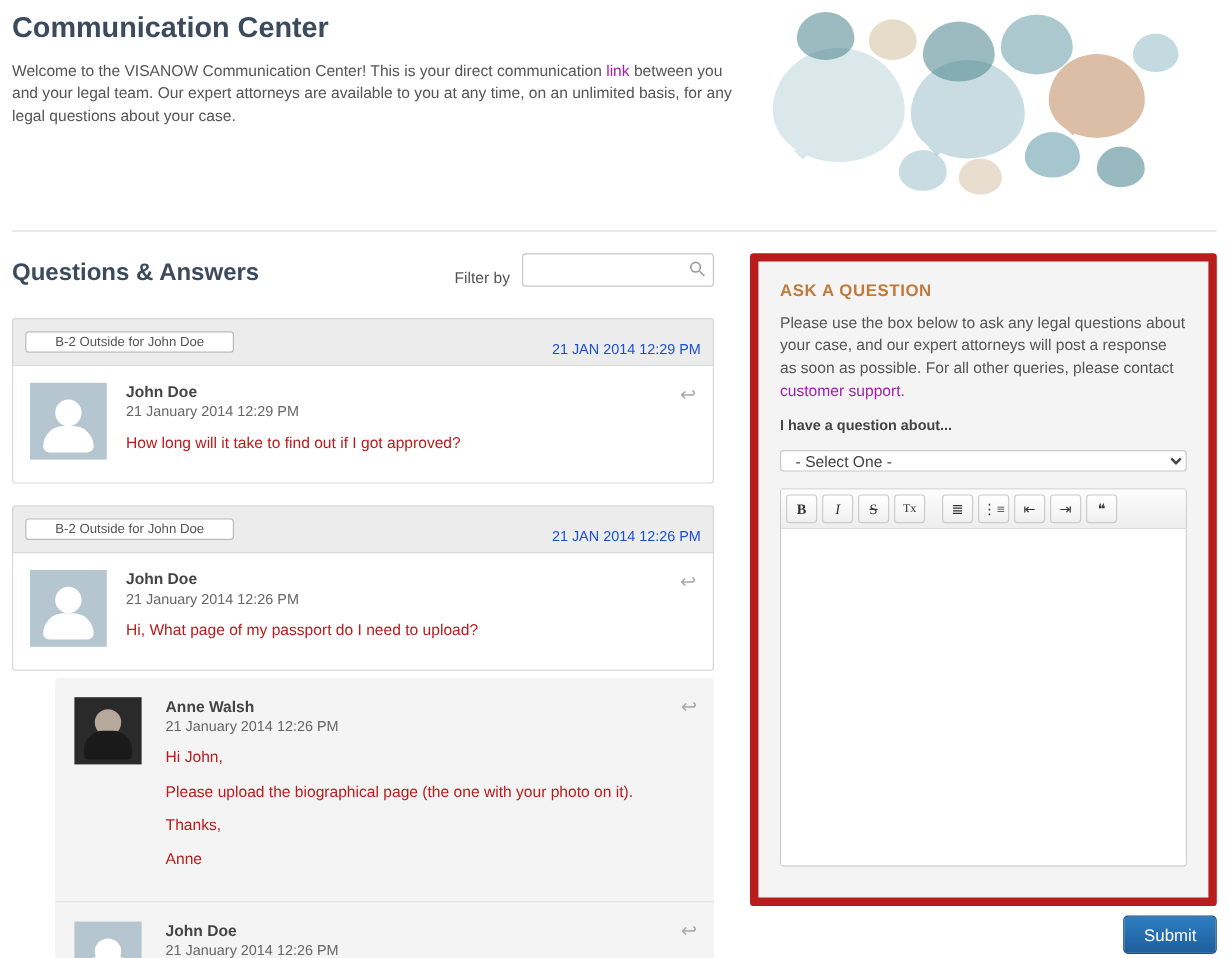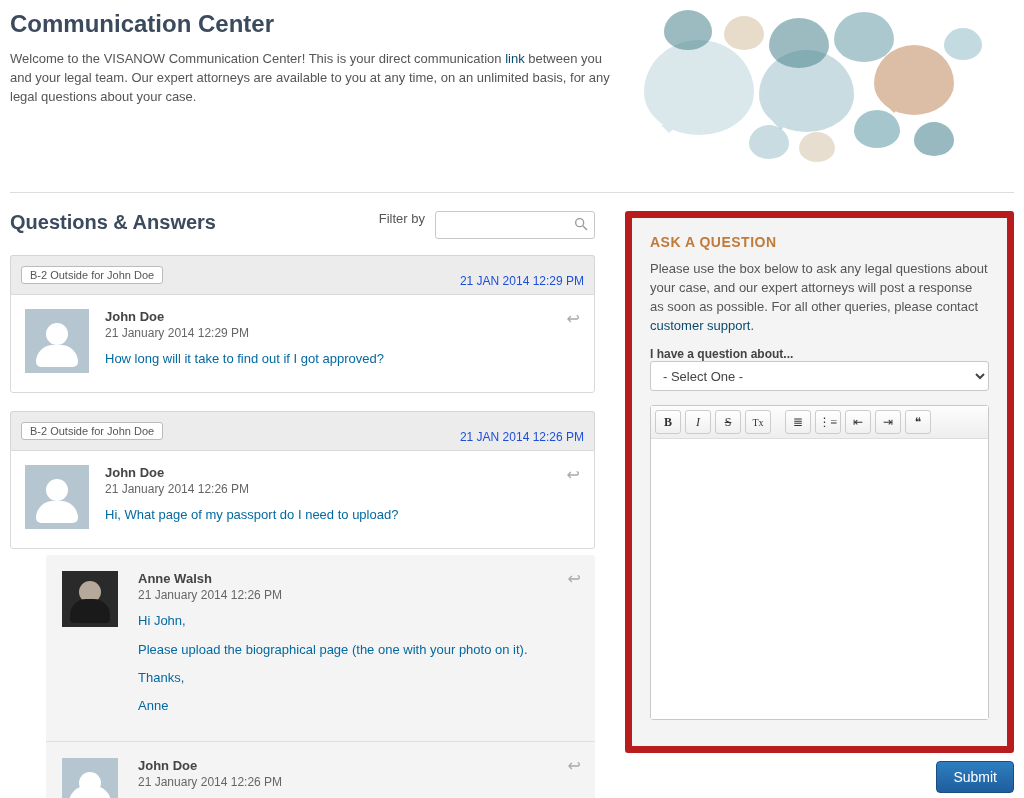--- a/index.html
+++ b/index.html
@@ -5,21 +5,21 @@
   * { box-sizing: border-box; }
   body {
     margin: 0;
     padding: 10px;
     font-family: -apple-system, "Segoe UI", Tahoma, Arial, sans-serif;
     font-size: 13px;
     color: #333;
     background: #fff;
     width: 1024px;
   }
-  a { color: #0c4a6e; text-decoration: none; }
+  a { color: #a21caf; text-decoration: none; }
 
   
   .header-row { display: flex; }
   .header-left { flex: 1; padding-right: 20px; }
   .header-right { width: 380px; position: relative; }
   h1.page-title {
     margin: 0 0 12px 0;
     font-size: 24px;
     font-weight: 600;
     color: #3b4a5c;
@@ -42,21 +42,21 @@
     border: 8px solid transparent;
     border-top-color: inherit;
   }
 
   .divider { border: none; border-top: 1px solid #ddd; margin: 12px 0 18px; }
 
   .main-row { display: flex; align-items: flex-start; }
   .qa-col { width: 585px; margin-right: 30px; }
   .ask-col { flex: 1; }
 
-  .qa-head { display: flex; align-items: flex-start; margin-bottom: 16px; }
+  .qa-head { display: flex; align-items: flex-end; margin-bottom: 26px; }
   .qa-head h2 { flex:1; margin:0; font-size: 20px; font-weight:600; color:#3b4a5c; }
   .filter-label { color:#555; margin-right: 10px; font-size: 13px; }
   .filter-wrap { position: relative; }
   .filter-input {
     width: 160px; height: 28px;
     padding: 0 28px 0 8px;
     border: 1px solid #c8c8c8;
     border-radius: 3px;
     font-size: 13px;
   }
@@ -74,21 +74,21 @@
     border-bottom: none;
     padding: 6px 10px;
     border-radius: 3px 3px 0 0;
   }
   .case-tag {
     background: #fff;
     border: 1px solid #bbb;
     border-radius: 3px;
     font-size: 11px;
     color: #555;
-    padding: 2px 8px;
+    padding: 2px 24px;
   }
   .thread-head .time { margin-left: auto; font-size: 12px; color: #1d4ed8; margin-top: 12px; }
   .msg {
     border: 1px solid #d9d9d9;
     border-radius: 0 0 3px 3px;
     padding: 14px 14px 14px 14px;
     display: flex;
     margin-bottom: 18px;
     background: #fff;
     position: relative;
@@ -133,21 +133,21 @@
     position:absolute;
     bottom:4px; left:50%;
     width:40px; height:24px;
     background:#1a1a1a;
     border-radius:16px 16px 4px 4px;
     transform:translateX(-50%);
   }
   .msg .body { flex: 1; }
   .msg .author { font-weight: bold; color: #444; font-size: 13px; }
   .msg .date { color: #666; font-size: 12px; margin: 2px 0 10px; }
-  .msg .text p { margin: 0 0 10px 0; font-size: 13px; color: #0369a1; line-height: 1.4; }
+  .msg .text p { margin: 0 0 10px 0; font-size: 13px; color: #b91c1c; line-height: 1.4; }
   .reply-icon {
     position: absolute;
     top: 14px; right: 14px;
     color: #aaa;
     cursor: pointer;
     font-size: 16px;
   }
 
   .reply-block {
     margin-left: 36px;
@@ -177,23 +177,23 @@
     padding: 16px 18px 14px;
   }
   .ask-panel h3 {
     margin: 0 0 10px 0;
     font-size: 14px;
     font-weight: bold;
     letter-spacing: 0.5px;
     color: #c07a3a;
   }
   .ask-panel p { margin: 0 0 12px; color:#555; line-height:1.45; font-size:13px; }
-  .field-label { font-weight: bold; color:#444; font-size: 12px; margin-bottom:0; display:block; }
+  .field-label { font-weight: bold; color:#444; font-size: 12px; margin-bottom:14px; display:block; }
   .select {
-    width: 100%; height: 30px;
+    width: 100%; height: 18px;
     border: 1px solid #c8c8c8;
     border-radius: 3px;
     background: #fff;
     padding: 0 8px;
     font-size: 13px;
     color: #444;
     margin-bottom: 14px;
   }
   .editor {
     border: 1px solid #c8c8c8;

